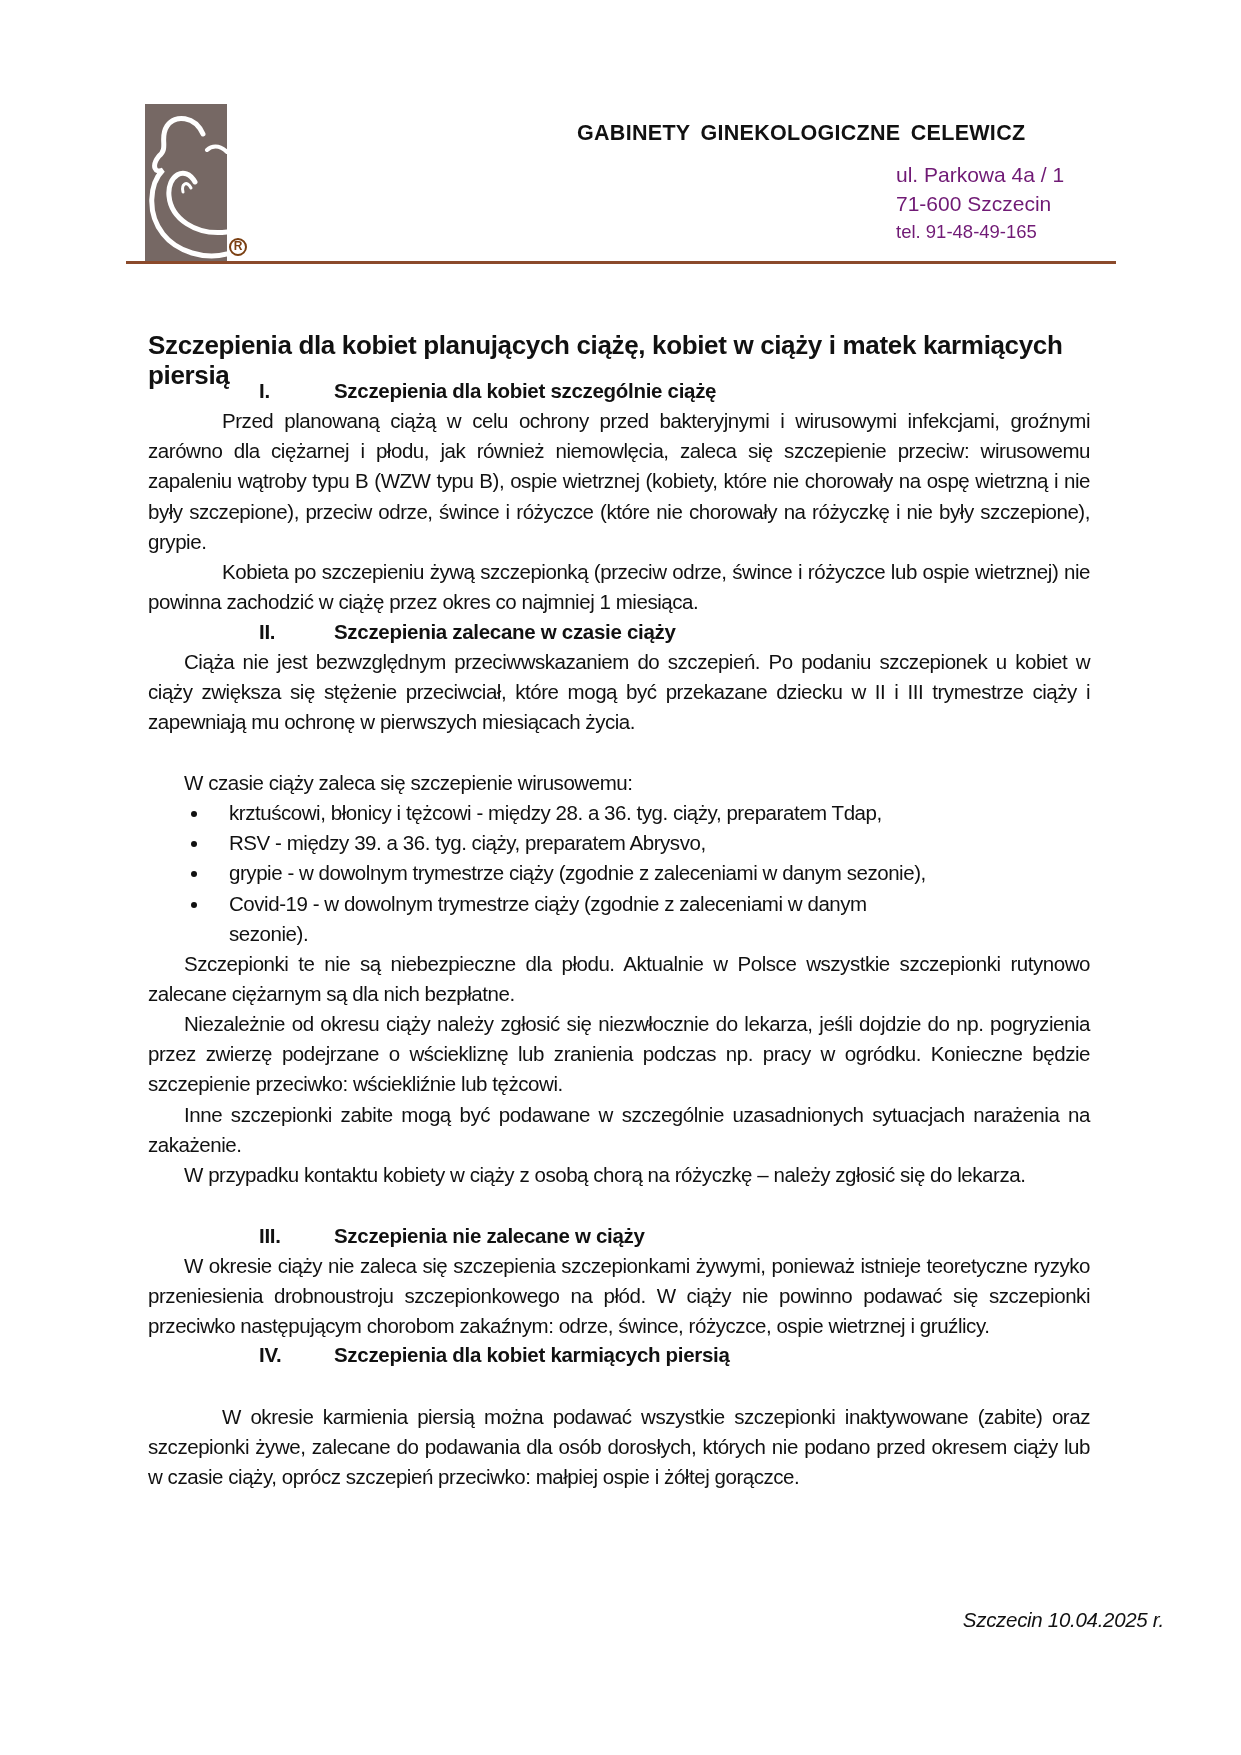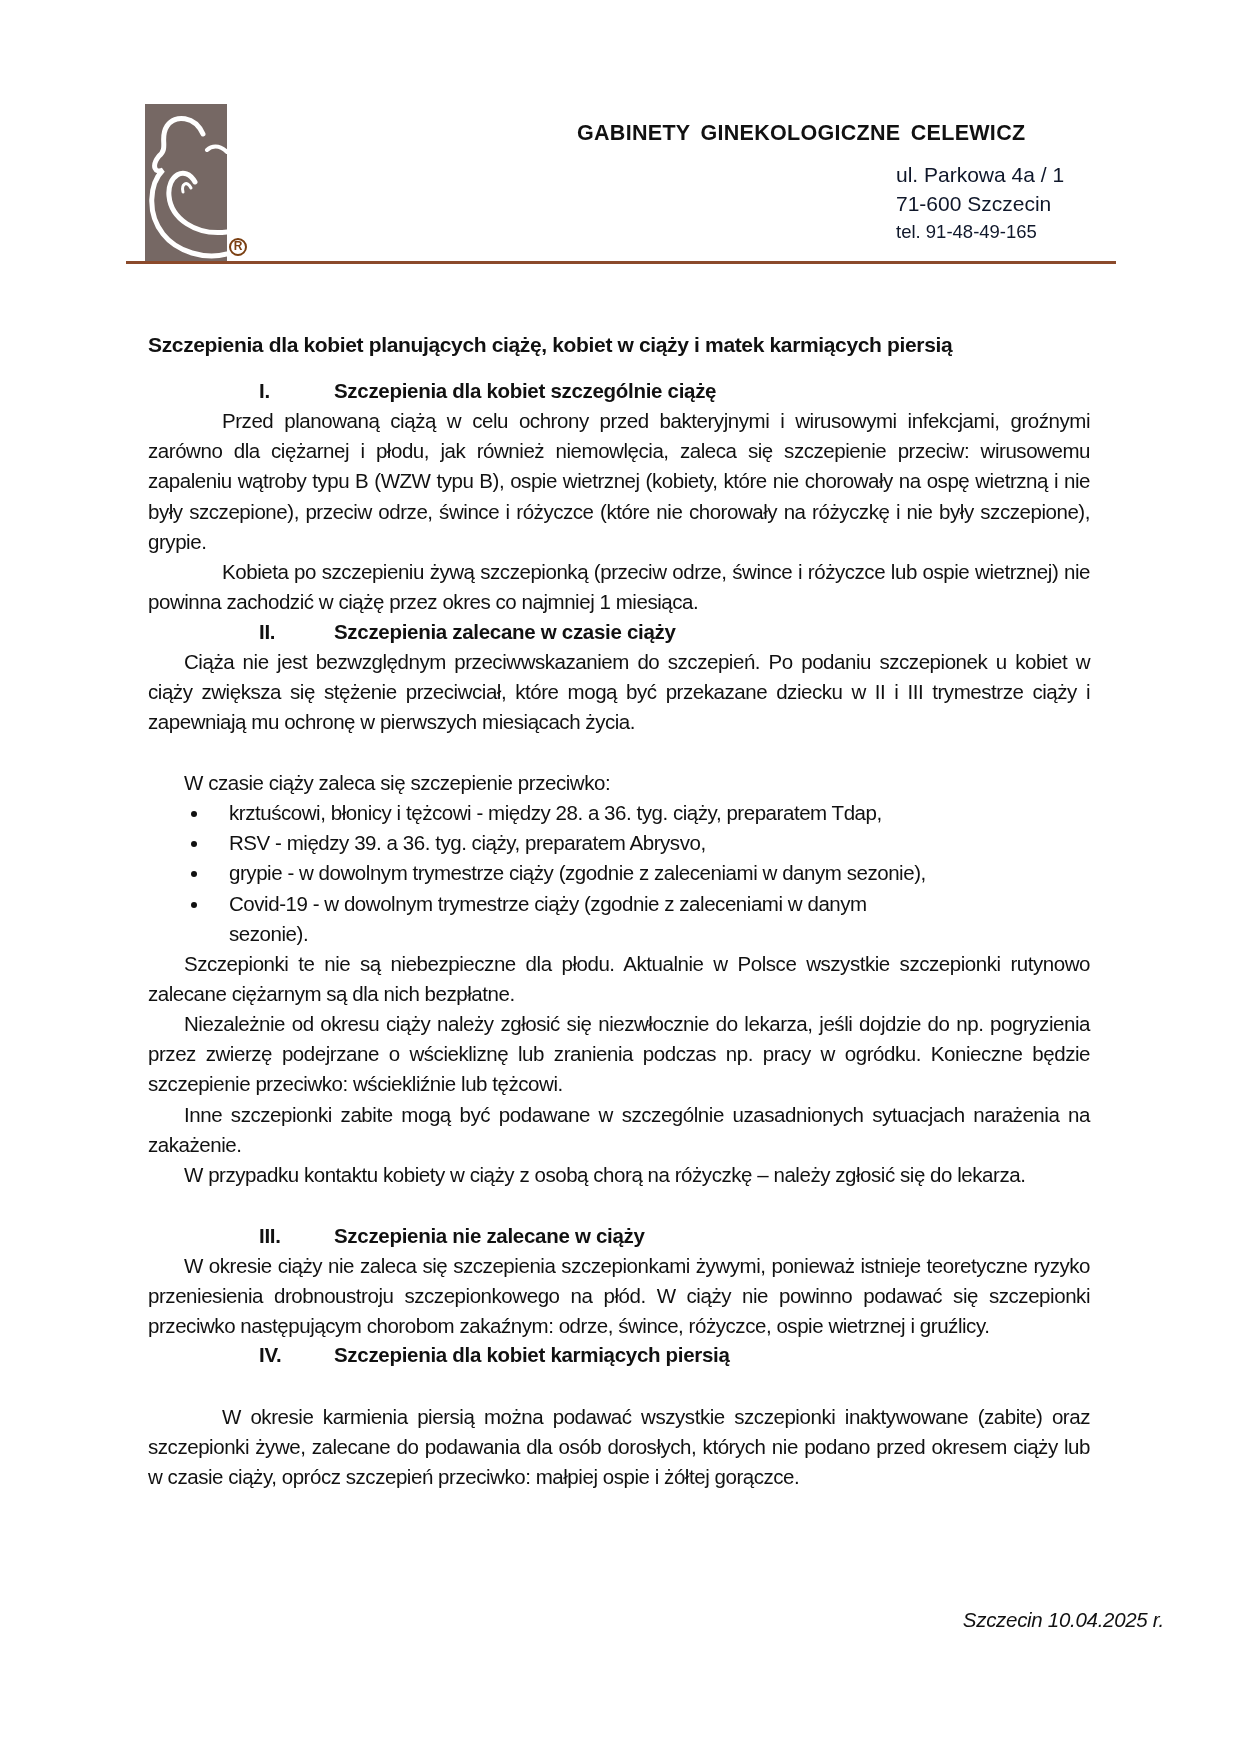--- a/index.html
+++ b/index.html
@@ -8,28 +8,28 @@
   .page { position:absolute; left:0; top:0; width:1241px; height:1755px; }
 
   .logo { position:absolute; left:145px; top:104px; width:82px; height:158px; background:#766864; overflow:hidden; }
   .logo svg { position:absolute; left:0; top:0; }
   .reg { position:absolute; left:229px; top:238px; width:18px; height:18px; border:2.5px solid #7a3f12;
          border-radius:50%; box-sizing:border-box; color:#7a3f12; font-weight:bold; font-size:12px;
          line-height:13px; text-align:center; font-family:"Liberation Sans", sans-serif; }
   .rule { position:absolute; left:126px; top:261px; width:990px; height:3px; background:#8b4a2b; }
 
   .org { position:absolute; left:577px; top:121px; font-weight:bold; font-size:21.5px; letter-spacing:0.3px; word-spacing:4px; color:#111; }
-  .addr { position:absolute; left:896px; font-size:21px; color:#0f172a; }
+  .addr { position:absolute; left:896px; font-size:21px; color:#701a75; }
   .addr.l1 { top:163px; }
   .addr.l2 { top:192px; }
   .addr.l3 { top:221px; font-size:18.5px; }
 
   .doc { position:absolute; left:148px; width:942px; font-family:"Liberation Sans Narrow","Liberation Sans", sans-serif;
          font-size:21px; line-height:30.2px; color:#111; }
-  .title { position:absolute; left:148px; top:330px; font-weight:bold; font-size:21px; letter-spacing:-0.35px; }
+  .title { position:absolute; left:148px; top:330px; font-weight:bold; font-size:26px; letter-spacing:-0.35px; }
   .sec-h { position:absolute; left:259px; font-weight:bold; font-size:20.5px; letter-spacing:-0.3px; }
   .sec-h .num { display:inline-block; width:75px; }
   .p { position:absolute; left:148px; width:942px; text-align:justify; font-size:20.5px; line-height:30.2px; letter-spacing:-0.45px; }
   .p .ind1 { display:inline-block; width:74px; }
   .p .ind2 { display:inline-block; width:36px; }
   .bullets { position:absolute; left:148px; width:942px; margin:0; padding:0; list-style:none; font-size:20.5px; line-height:30.2px; letter-spacing:-0.45px; }
   .bullets li { position:relative; padding-left:41px; }
   .bullets .dot { position:absolute; left:43px; top:13px; width:6px; height:6px; background:#111; border-radius:50%; }
   .bullets li .txt { display:block; padding-left:2px; }
   .bullets li { padding-left:0; }
@@ -69,21 +69,21 @@
     <span class="ind1"></span><span>Kobieta po szczepieniu żywą szczepionką (przeciw odrze, śwince i różyczce lub ospie wietrznej) nie powinna zachodzić w ciążę przez okres co najmniej 1 miesiąca.</span>
   </div>
 
   <div class="doc sec-h" style="top:617px;">
     <span class="num">II.</span><span>Szczepienia zalecane w czasie ciąży</span>
   </div>
   <div class="doc p" style="top:647px;">
     <span class="ind2"></span><span>Ciąża nie jest bezwzględnym przeciwwskazaniem do szczepień. Po podaniu szczepionek u kobiet w ciąży zwiększa się stężenie przeciwciał, które mogą być przekazane dziecku w II i III trymestrze ciąży i zapewniają mu ochronę w pierwszych miesiącach życia.</span>
   </div>
   <div class="doc p" style="top:768px;">
-    <span class="ind2"></span><span>W czasie ciąży zaleca się szczepienie przeciwko:</span>
+    <span class="ind2"></span><span>W czasie ciąży zaleca się szczepienie wirusowemu:</span>
   </div>
   <ul class="doc bullets" style="top:798px;">
     <li>
         <span class="dot"></span>
         <span class="txt">krztuścowi, błonicy i tężcowi - między 28. a 36. tyg. ciąży, preparatem Tdap,</span>
       </li>
     <li>
         <span class="dot"></span>
         <span class="txt">RSV - między 39. a 36. tyg. ciąży, preparatem Abrysvo,</span>
       </li>

